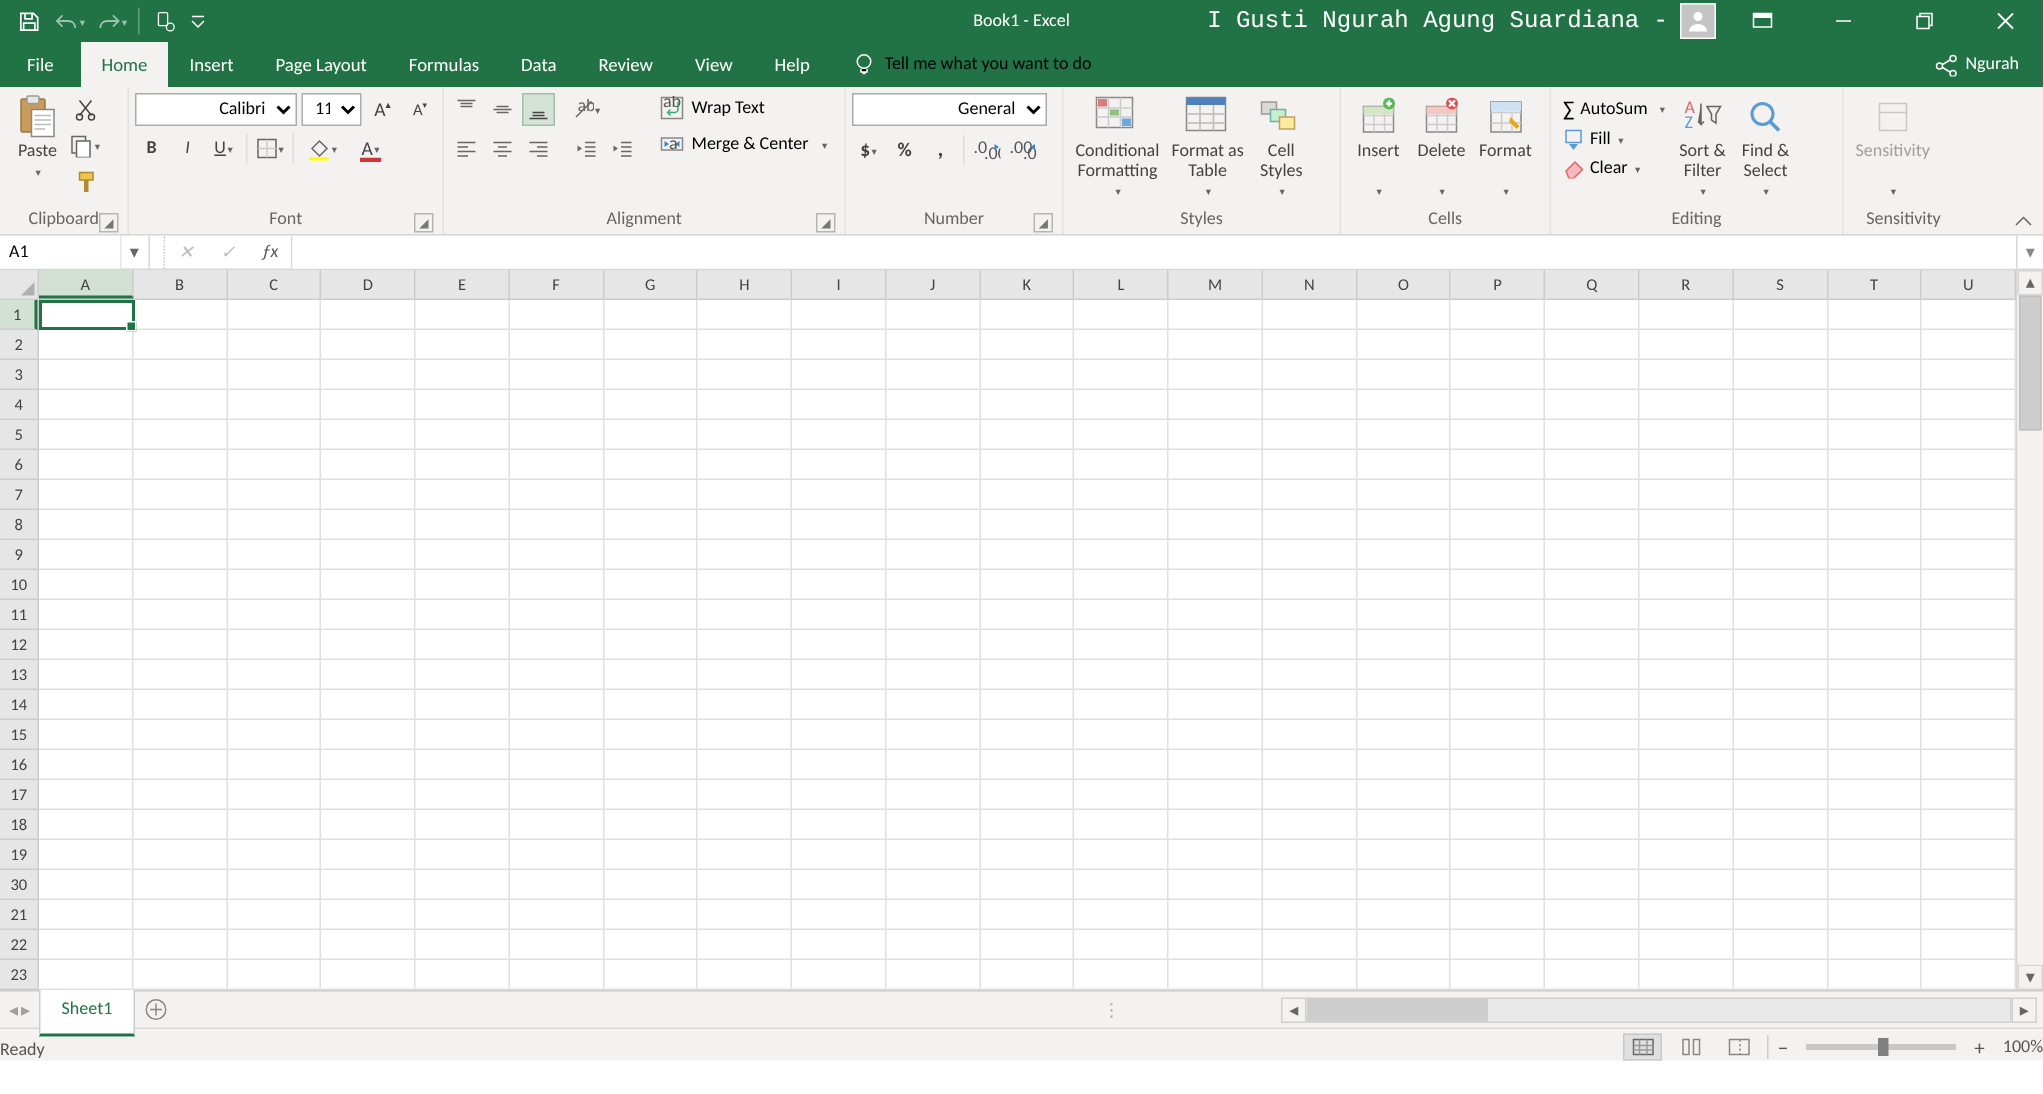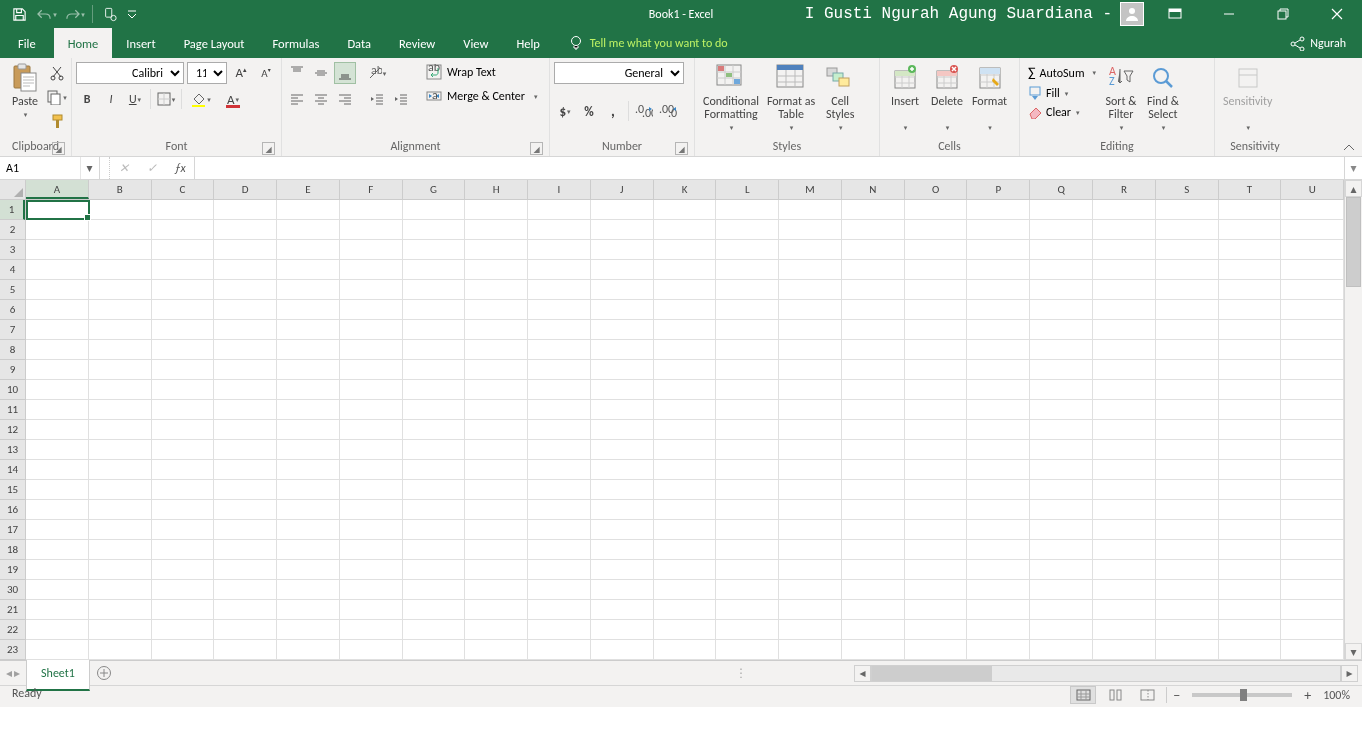--- a/index.html
+++ b/index.html
@@ -13,21 +13,21 @@
 .title-center{position:absolute;left:50%;transform:translateX(-50%);font-size:12px;}
 .title-right{margin-left:auto;display:flex;align-items:center;gap:8px;padding-right:2px;}
 .user-name{font-size:16px;font-family:Liberation Mono, monospace;}
 .user-ava{width:24px;height:24px;background:#c4c4c4;border:1px solid #fff;display:flex;align-items:center;justify-content:center;}
 .winbtn{width:46px;height:28px;display:flex;align-items:center;justify-content:center;color:#fff;}
 
 .tabsrow{height:30px;background:#217346;display:flex;align-items:stretch;color:#fff;}
 .tab{padding:0 14px;display:flex;align-items:center;font-size:12.5px;cursor:default;}
 .tab.file{padding:0 18px;}
 .tab.active{background:#f3f2f1;color:#217346;}
-.tellme{display:flex;align-items:center;gap:6px;padding-left:14px;color:#bef264;}
+.tellme{display:flex;align-items:center;gap:6px;padding-left:14px;color:#000000;}
 .share{margin-left:auto;display:flex;align-items:center;gap:5px;padding:0 16px;color:#fff;}
 
 .ribbon{height:99px;background:#f3f2f1;border-bottom:1px solid #d6d6d6;display:flex;position:relative;}
 .group{border-right:1px solid #e1e1e1;padding:2px 4px 0 4px;display:flex;flex-direction:column;justify-content:space-between;}
 .group-body{flex:1;display:flex;align-items:flex-start;}
 .group-label{height:17px;text-align:center;font-size:11px;color:#666;position:relative;}
 .group-label .dl{position:absolute;right:2px;bottom:1px;width:13px;height:13px;border:1px solid #b5b5b5;display:flex;align-items:center;justify-content:center;font-size:8px;color:#777;}
 .big-btn{display:flex;flex-direction:column;align-items:center;justify-content:flex-start;padding:2px 4px 0 4px;min-width:42px;text-align:center;line-height:13px;font-size:11.5px;color:#444;}
 .big-btn.dis{color:#a0a0a0;}
 .big-ico{width:32px;height:32px;margin-bottom:1px;display:flex;align-items:center;justify-content:center;}
@@ -67,21 +67,21 @@
 
 .sheetbar{height:25px;background:#f3f2f1;border-top:1px solid #ccc;display:flex;align-items:center;}
 .navset{display:flex;align-items:center;gap:2px;padding:0 6px;color:#a0a0a0;}
 .sheet-tab{height:24px;padding:16px 14px;background:#fff;border:1px solid #ccc;border-bottom:2px solid #217346;display:flex;align-items:center;font-size:12px;color:#217346;}
 .addsheet{width:28px;height:22px;display:flex;align-items:center;justify-content:center;color:#666;}
 .hscroll{flex:1;display:flex;align-items:center;justify-content:flex-end;padding-right:4px;gap:0;}
 .hscroll .arr{width:17px;height:17px;border:1px solid #d0d0d0;background:#f3f2f1;display:flex;align-items:center;justify-content:center;color:#666;}
 .hscroll .track{width:470px;height:17px;background:#e9e9e9;border:1px solid #d0d0d0;position:relative;}
 .hscroll .thumb{position:absolute;left:0;top:0;bottom:0;width:120px;background:#cdcdcd;}
 
-.status{height:22px;background:#f3f2f1;border-top:1px solid #d6d6d6;display:flex;align-items:flex-start;padding:0 12px;color:#555;font-size:12px;}
+.status{height:22px;background:#f3f2f1;border-top:1px solid #d6d6d6;display:flex;align-items:flex-end;padding:0 0;color:#555;font-size:12px;}
 .status .right{margin-left:auto;display:flex;align-items:center;gap:6px;}
 .viewbtn{width:26px;height:18px;border:1px solid transparent;display:flex;align-items:center;justify-content:center;color:#666;}
 .viewbtn.act{background:#e0e0e0;border-color:#c9c9c9;}
 .zslider{width:100px;height:4px;background:#c8c8c8;position:relative;margin:0 6px;}
 .zslider .zthumb{position:absolute;left:48px;top:-4px;width:7px;height:12px;background:#808080;}
 svg{display:block;}
 .drop-tri{font-size:7px;color:#666;margin-left:1px;}
 .collapse{position:absolute;right:6px;bottom:3px;color:#666;}
 </style>
 </head>
@@ -173,21 +173,21 @@
   <div class="share">
     <svg width="15" height="15">
         <path fill="none" stroke="#fff" d="M10 3a2 2 0 104 0 2 2 0 00-4 0zM1 8a2 2 0 104 0 2 2 0 00-4 0zM10 13a2 2 0 104 0 2 2 0 00-4 0zM5 7l5-3M5 9l5 3"></path>
       </svg>
     <span>Ngurah</span>
   </div>
 </div>
 
 <div class="ribbon">
 
-  <div class="group" style="width:72px">
+  <div class="group" style="width:86px">
     <div class="group-body">
       <div class="big-btn">
         <div class="big-ico">
             <svg width="28" height="30" viewBox="0 0 28 30">
               <rect x="3" y="3" width="16" height="22" rx="1" fill="#c89b5a" stroke="#9b7840"></rect>
               <rect x="7" y="1" width="8" height="5" rx="1" fill="#e6e6e6" stroke="#999"></rect>
               <rect x="10" y="10" width="15" height="18" fill="#fff" stroke="#888"></rect>
               <path stroke="#bbb" d="M12 14h11M12 17h11M12 20h11M12 23h7"></path>
             </svg>
           </div>
@@ -347,21 +347,21 @@
             </svg>
           <span>Merge &amp; Center</span>
             <span class="drop-tri" style="margin-left:4px;">▾</span>
         </div>
       </div>
     </div>
     <div class="group-label"><span>Alignment</span><span class="dl">◢</span></div>
   </div>
 
   <div class="group" style="width:145px">
-    <div class="group-body" style="flex-direction:column;gap:16px;padding-top:2px;">
+    <div class="group-body" style="flex-direction:column;gap:5px;padding-top:2px;">
       <select class="ct" style="width:130px"><option>General</option></select>
       <div class="row" style="gap:2px;">
         <div class="sm-btn">
             <b style="font-size:13px;">$</b>
             <span class="drop-tri">▾</span>
           </div>
         <div class="sm-btn">
             <b style="font-size:13px;">%</b>
           </div>
         <div class="sm-btn">

